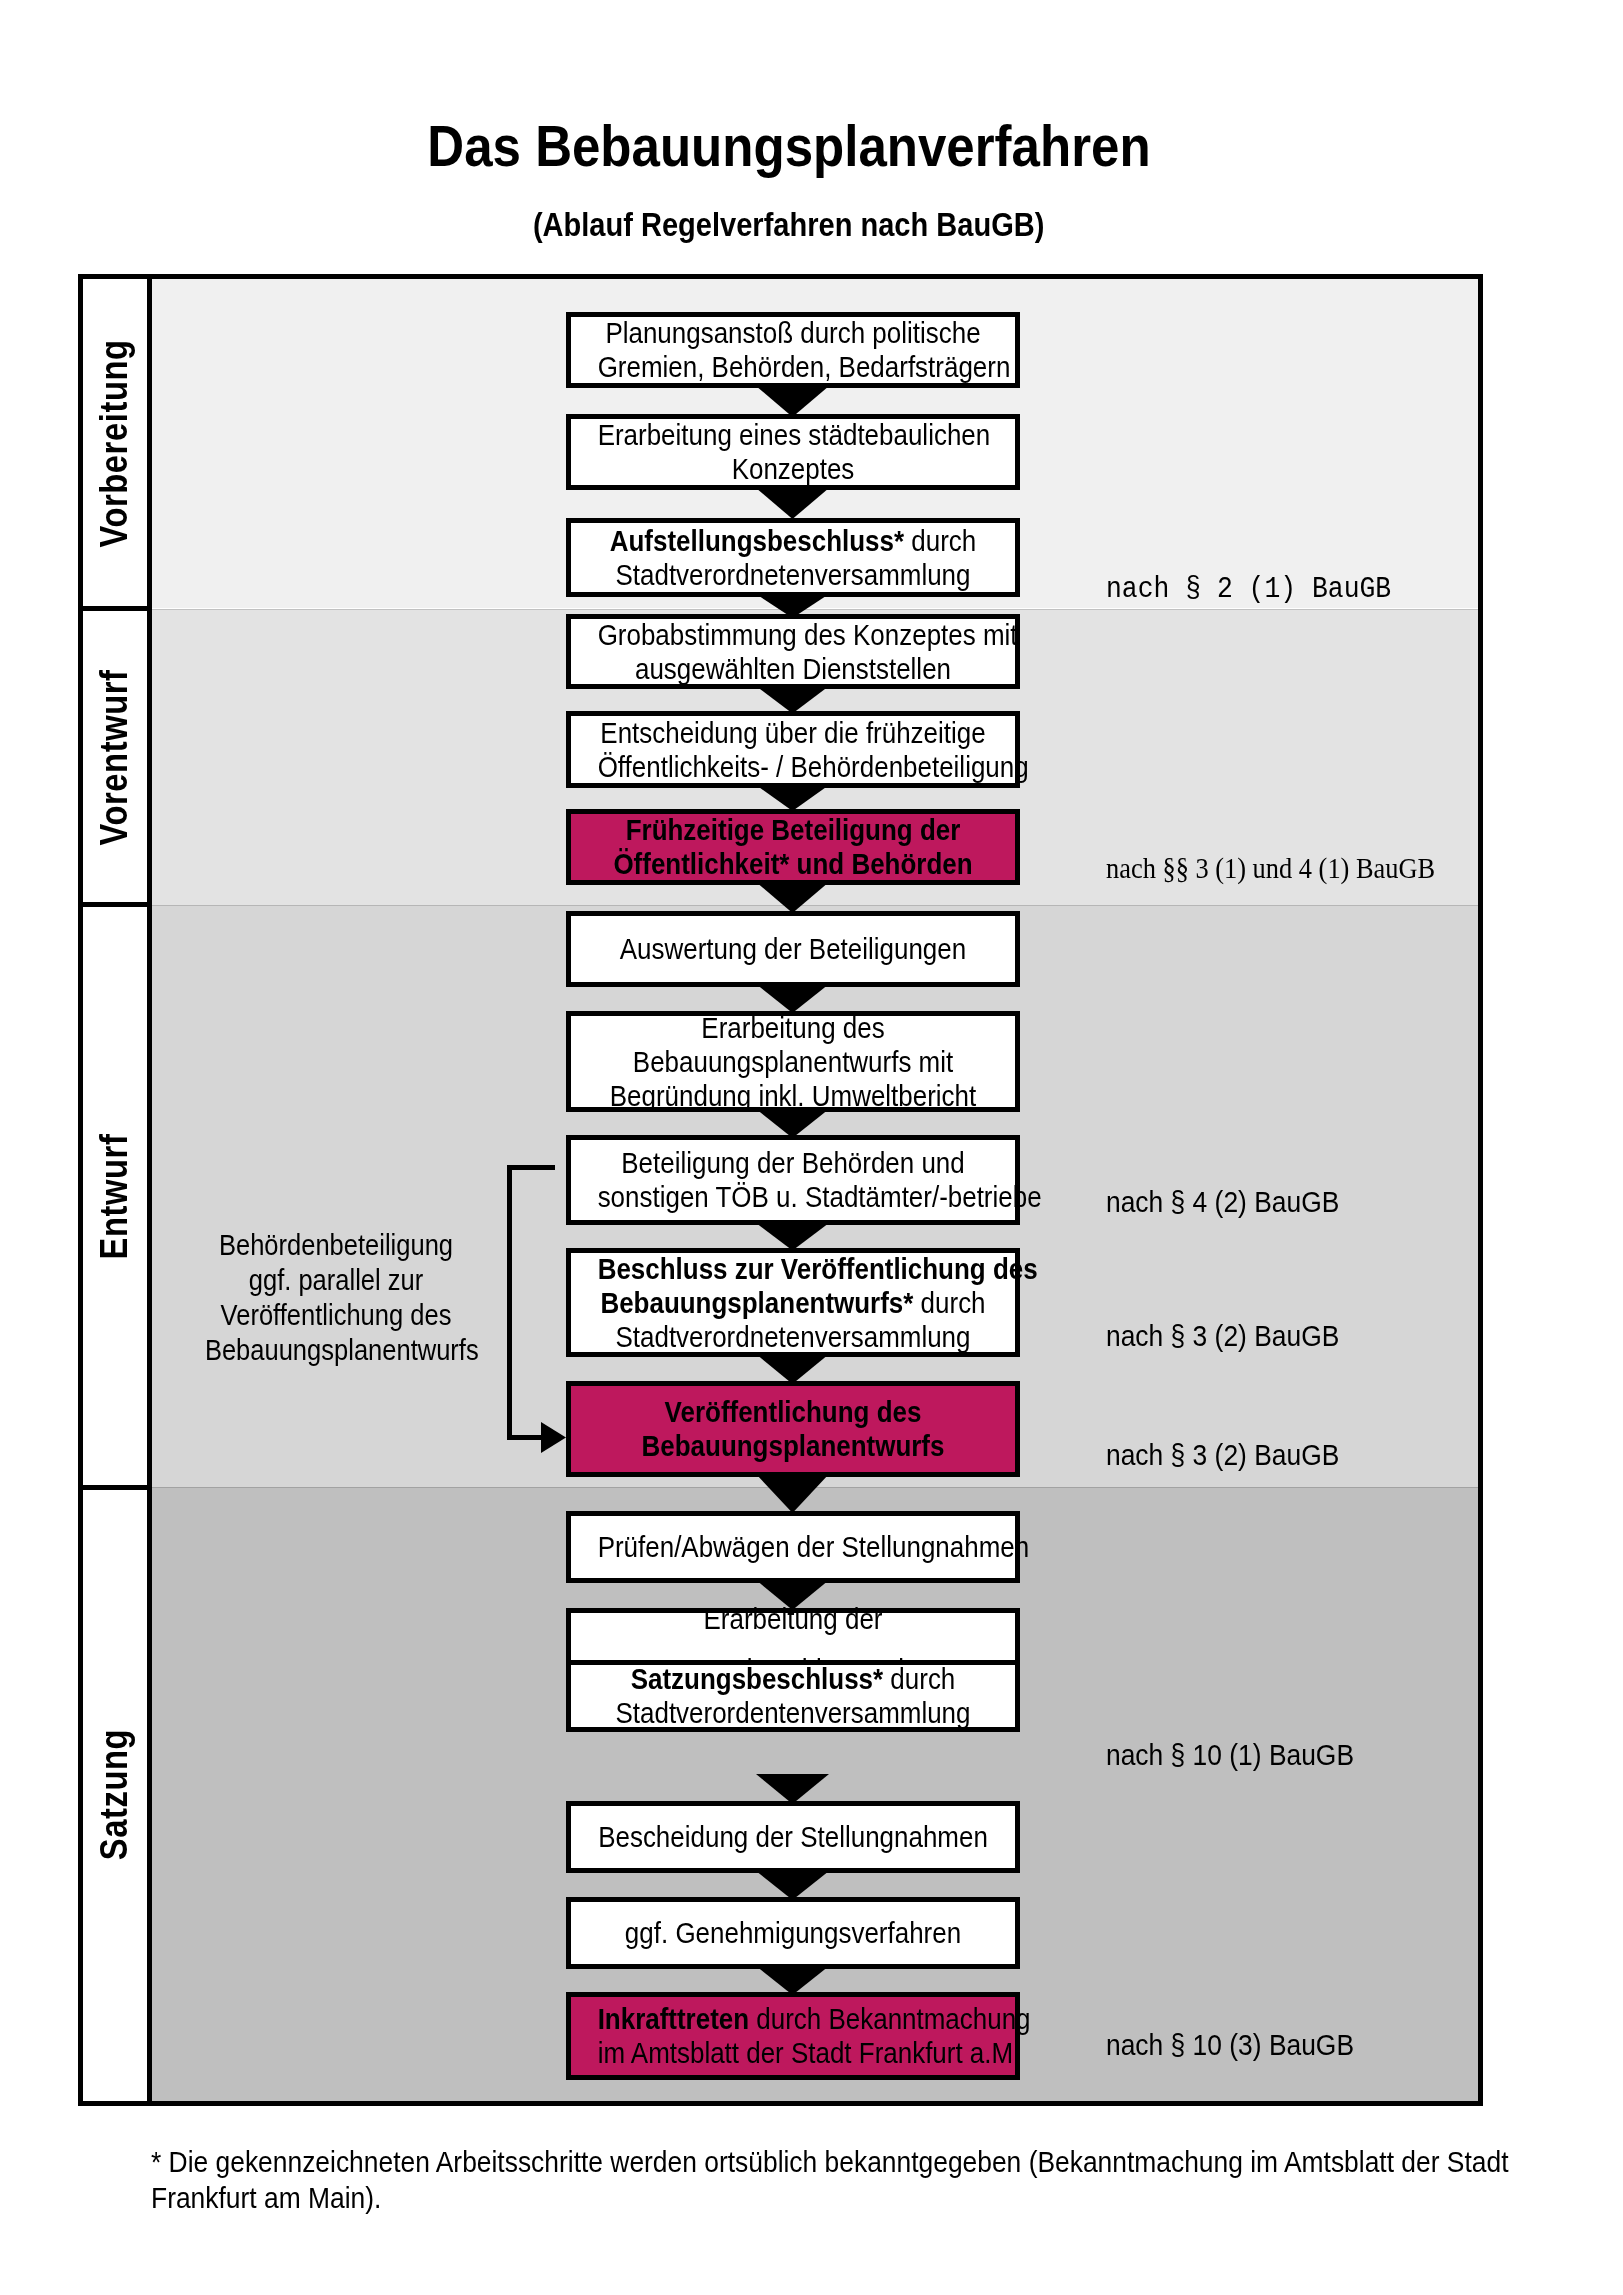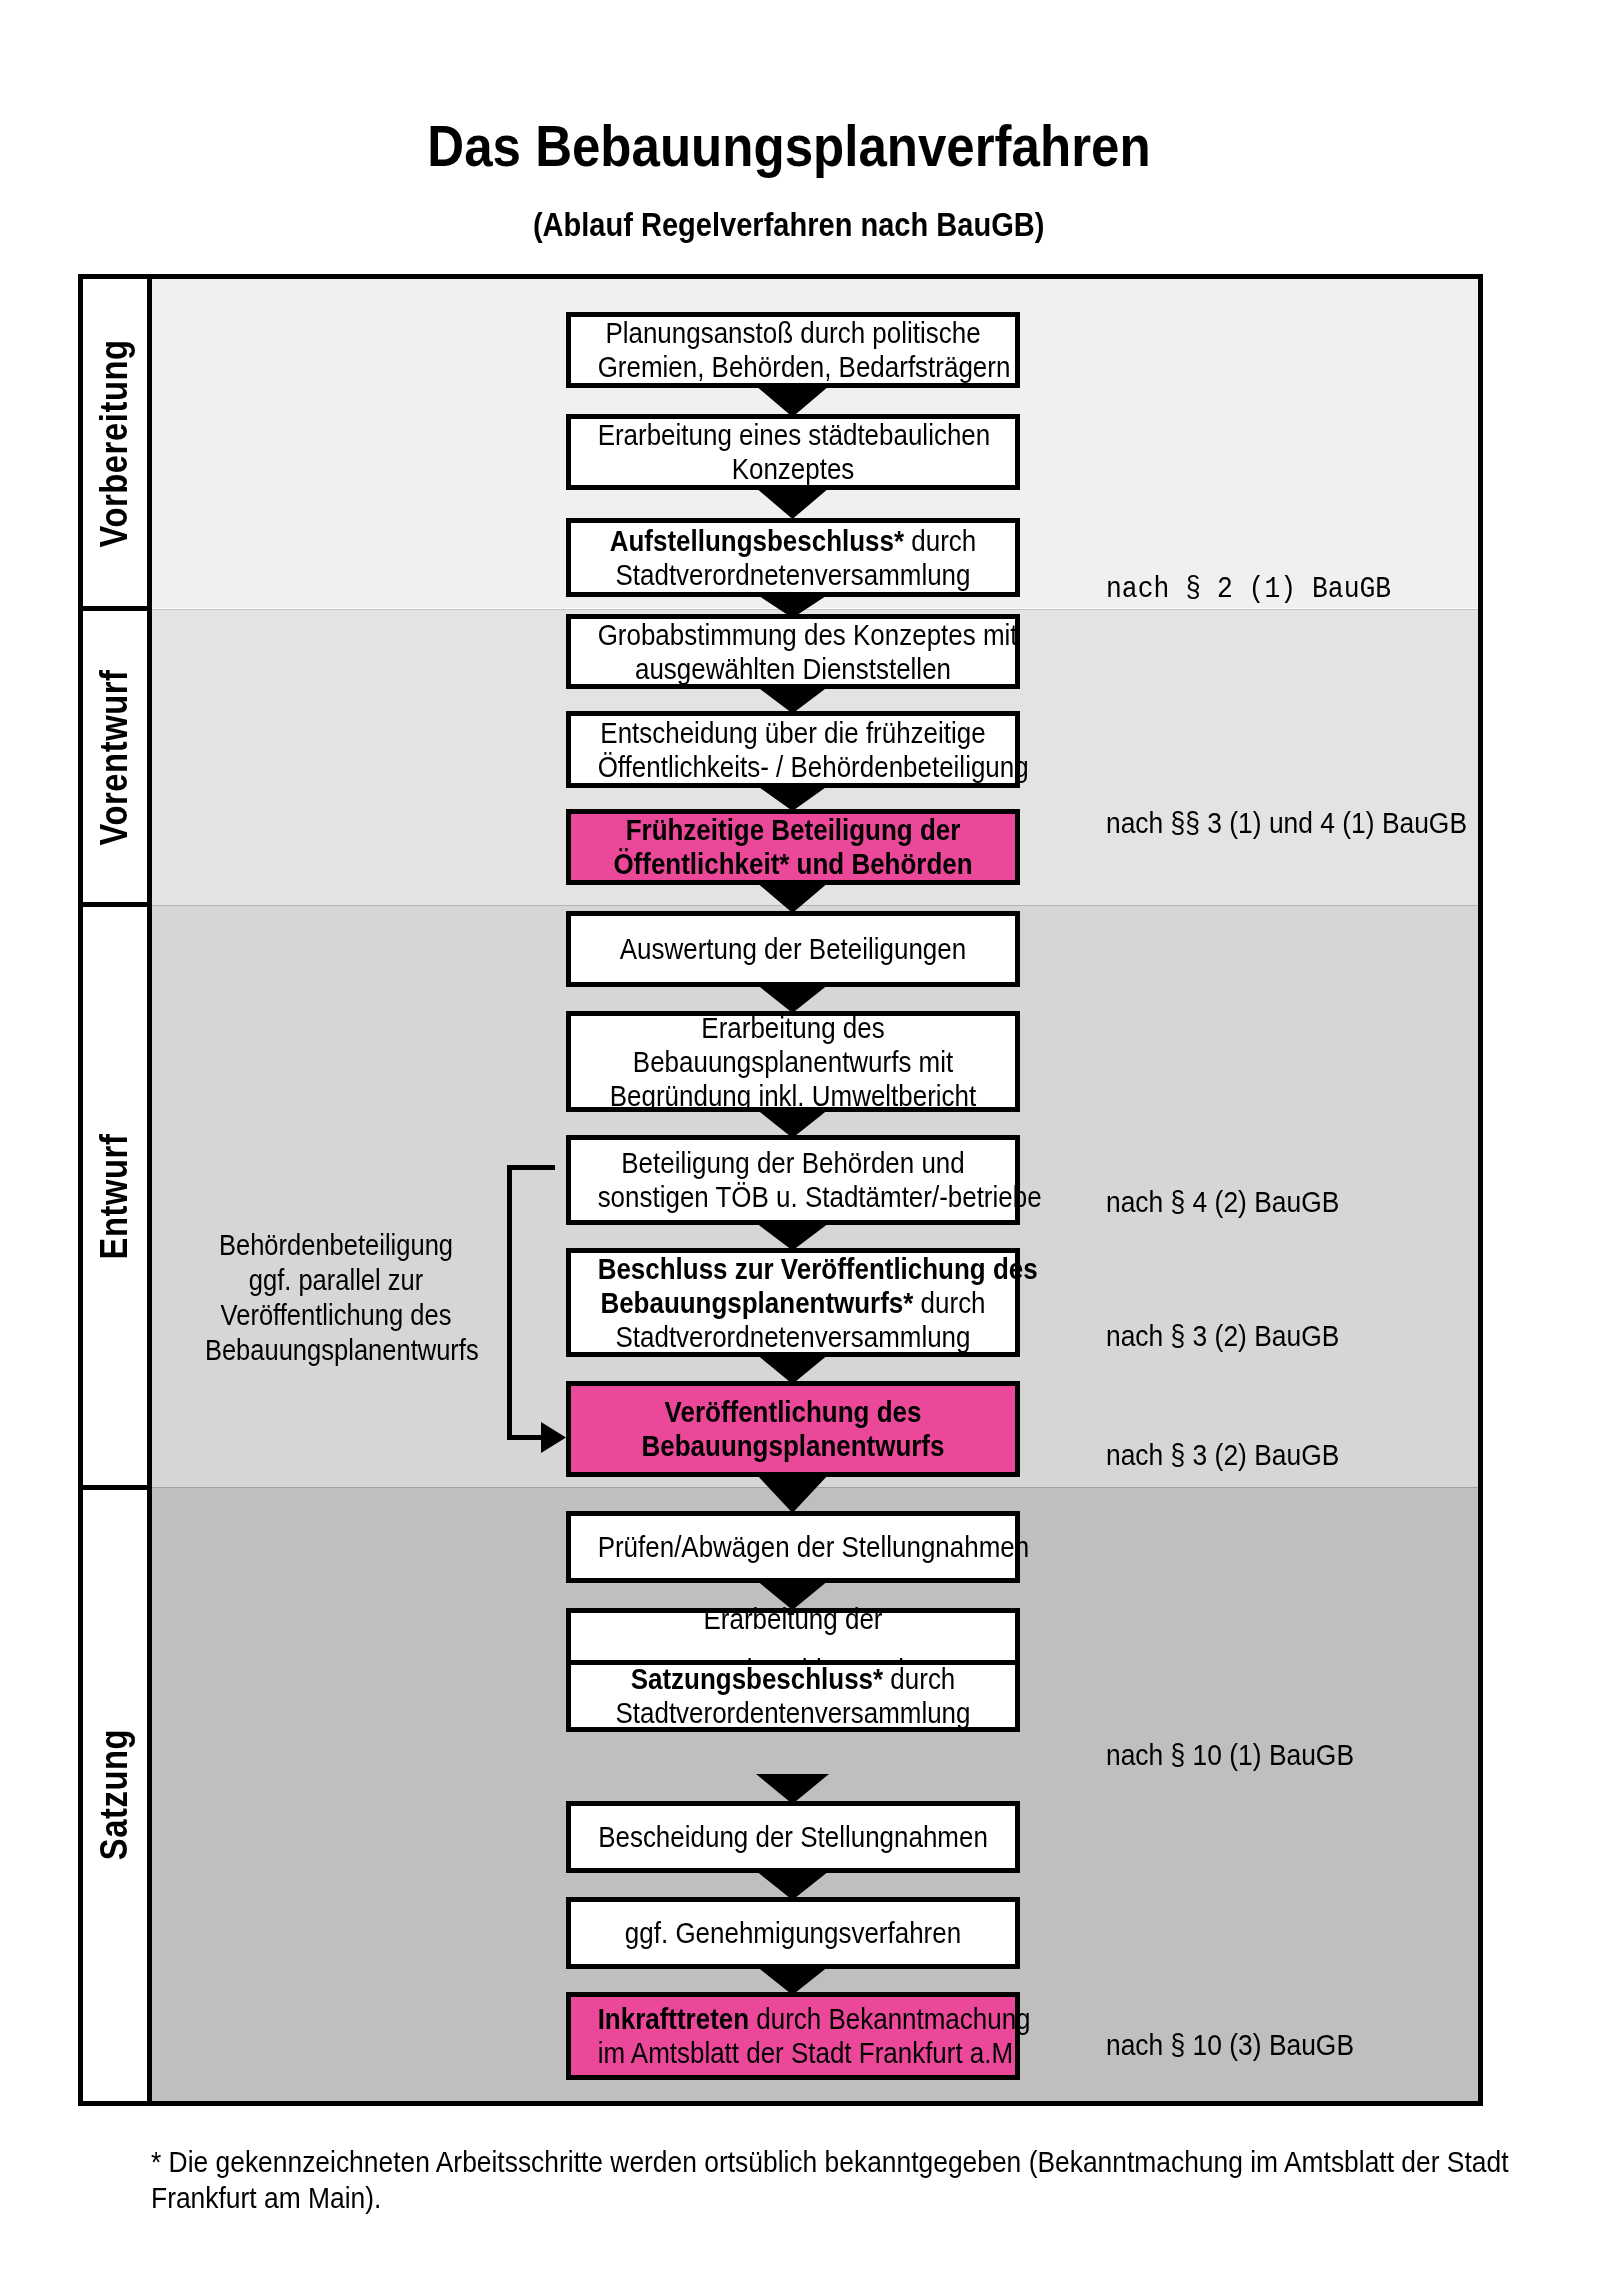--- a/index.html
+++ b/index.html
@@ -10,21 +10,21 @@
   .center-row{display:flex;justify-content:center;text-align:right;}
   .title{font-size:58px;font-weight:bold;line-height:65px;}
   .subtitle{font-size:33px;font-weight:bold;line-height:42px;}
   .frame{border:5.2px solid #000;box-sizing:border-box;}
   .sep{background:#000;}
   .band{box-sizing:border-box;}
   .band2,.band3,.band4{border-top:1.3px solid rgba(0,0,0,0.15);}
   .phase-label-wrap{display:flex;align-items:center;justify-content:center;overflow:visible;}
   .phase-label{font-size:38px;font-weight:bold;letter-spacing:0.7px;white-space:nowrap;transform:rotate(-90deg) scaleX(0.86);transform-origin:center center;}
   .fbox{left:566px;width:454px;border:5.2px solid #000;background:#fff;box-sizing:border-box;display:flex;flex-direction:column;justify-content:center;}
-  .fbox.blue{background:#ec4899;}
+  .fbox.blue{background:#be185d;}
   .fline{width:100%;text-align:center;font-size:29.5px;line-height:34px;height:34px;white-space:nowrap;transform:scaleX(0.88);transform-origin:center center;}
   .b{font-weight:bold;}
   .arrow{left:756px;width:73px;background:#000;clip-path:polygon(0 0,100% 0,50% 100%);}
   .anno{left:1106px;height:37px;font-size:30px;line-height:37px;}
   .note-line{width:100%;text-align:center;font-size:29px;line-height:35px;height:35px;white-space:nowrap;transform:scaleX(0.88);transform-origin:center center;}
   .foot{font-size:30px;line-height:35px;}
   .conn{background:#000;}
   .conn-arrowhead{background:#000;clip-path:polygon(0 0,0 100%,100% 50%);}
 </style>
 </head>
@@ -155,21 +155,21 @@
   <div class="fline">ggf. Genehmigungsverfahren</div>
 </div>
 <div class="abs arrow" style="top:1966px;height:29px;"></div>
 
 <div class="abs fbox blue" style="top:1992px;height:88px;">
   <div class="fline"><span class="b">Inkrafttreten</span><span> durch Bekanntmachung</span></div>
   <div class="fline">im Amtsblatt der Stadt Frankfurt a.M.</div>
 </div>
 
 <div class="abs anno" style="top:571px;font-family:Liberation Mono, monospace;"><span class="cxl">nach § 2 (1) BauGB</span></div>
-<div class="abs anno" style="top:804px;"><span class="cxl">nach §§ 3 (1) und 4 (1) BauGB</span></div>
+<div class="abs anno" style="top:849px;font-family:Liberation Serif, serif;"><span class="cxl">nach §§ 3 (1) und 4 (1) BauGB</span></div>
 <div class="abs anno" style="top:1183px;"><span class="cxl">nach § 4 (2) BauGB</span></div>
 <div class="abs anno" style="top:1317px;"><span class="cxl">nach § 3 (2) BauGB</span></div>
 <div class="abs anno" style="top:1436px;"><span class="cxl">nach § 3 (2) BauGB</span></div>
 <div class="abs anno" style="top:1736px;"><span class="cxl">nach § 10 (1) BauGB</span></div>
 <div class="abs anno" style="top:2026px;"><span class="cxl">nach § 10 (3) BauGB</span></div>
 
 <div class="abs" style="left:187px;top:1228px;width:298px;">
   <div class="note-line">Behördenbeteiligung</div>
   <div class="note-line">ggf. parallel zur</div>
   <div class="note-line">Veröffentlichung des</div>

